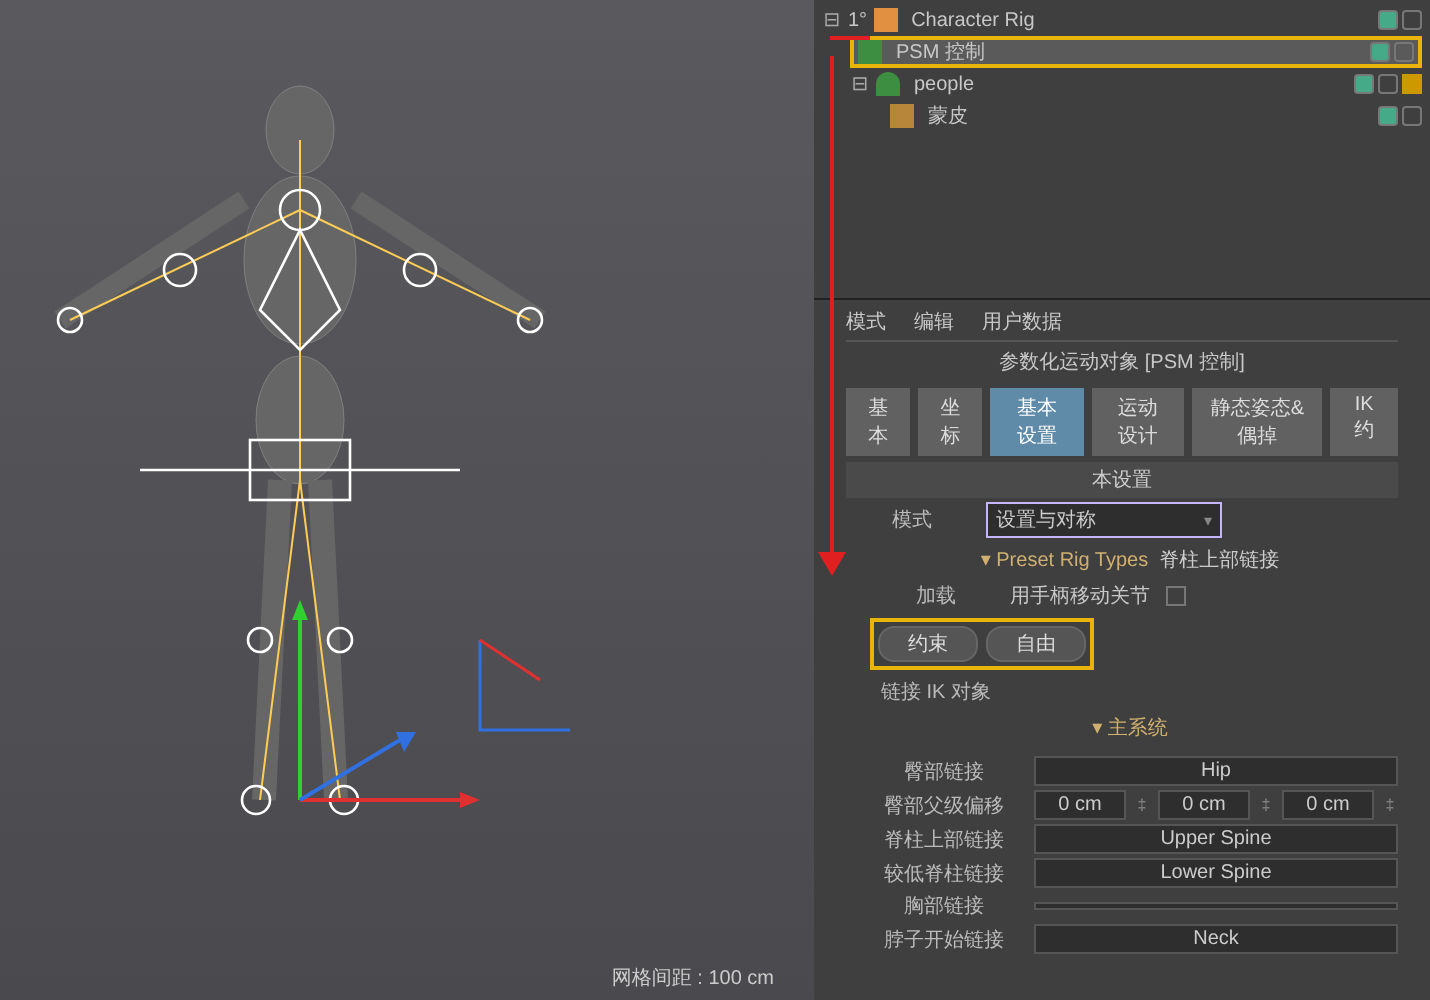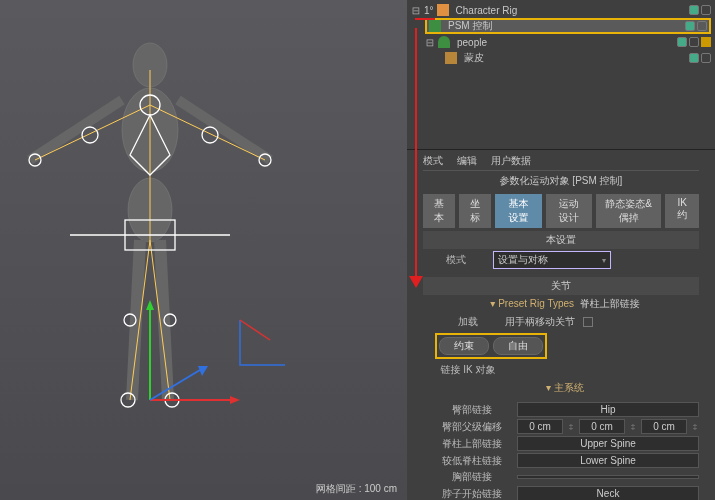--- a/index.html
+++ b/index.html
@@ -1,18 +1,18 @@
 <!DOCTYPE html>
 <html><head>
 <meta charset="utf-8">
 <style>
   * { margin: 0; padding: 0; box-sizing: border-box; font-family: "Microsoft YaHei", sans-serif; }
   body { background: #3a3a3a; width: 715px; height: 500px; overflow: hidden; display: flex; font-size: 10px; color: #c8c8c8; }
   .viewport { width: 412px; height: 500px; background: linear-gradient(#5a5a5e,#4a4a4e); position: relative; }
-  .vp-bottom { position: absolute; bottom: 4px; right: 10px; font-size: 10px; color: #ccc; }
+  .vp-bottom { position: absolute; bottom: 4px; right: 20px; font-size: 10px; color: #ccc; }
   .right-panel { flex: 1; display: flex; flex-direction: column; background: #3f3f3f; }
   .hier { border-bottom: 1px solid #222; padding: 2px 4px 6px 4px; height: 150px; }
   .hier-row { display: flex; align-items: center; height: 16px; gap: 3px; padding: 1px 0; }
   .hier-toggle { width: 10px; text-align: center; color: #aaa; }
   .hier-icon { width: 12px; height: 12px; display: inline-block; }
   .hier-label { padding: 0 4px; }
   .ic-human { background: #3e8e41; border-radius: 50% 50% 0 0; }
   .sel { background: #5a5a5a; }
   .hier-ctrl { margin-left: auto; display: flex; gap: 2px; }
   .dot { width: 10px; height: 10px; border: 1px solid #777; border-radius: 2px; }
@@ -158,21 +158,20 @@
 
     <div class="sec-head">本设置</div>
     <div class="field-row">
       <span class="field-label">模式</span>
       <div class="dd">
           <span>设置与对称</span>
           <span class="car">▾</span>
         </div>
     </div>
 
-    <div class="sec-head" style="margin-top:6px">关节</div>
     <div class="preset">
       <span>Preset Rig Types</span>&nbsp;&nbsp;<span style="color:#ccc">脊柱上部链接</span>
     </div>
     <div class="field-row" style="padding-left:12px">
       <span class="field-label">加载</span>
       <span>用手柄移动关节</span>
       <span style="width:10px;height:10px;border:1px solid #777;margin-left:4px"></span>
     </div>
     <div class="pillrow hi" style="width:fit-content;padding:2px">
       <div class="pill">约束</div>

